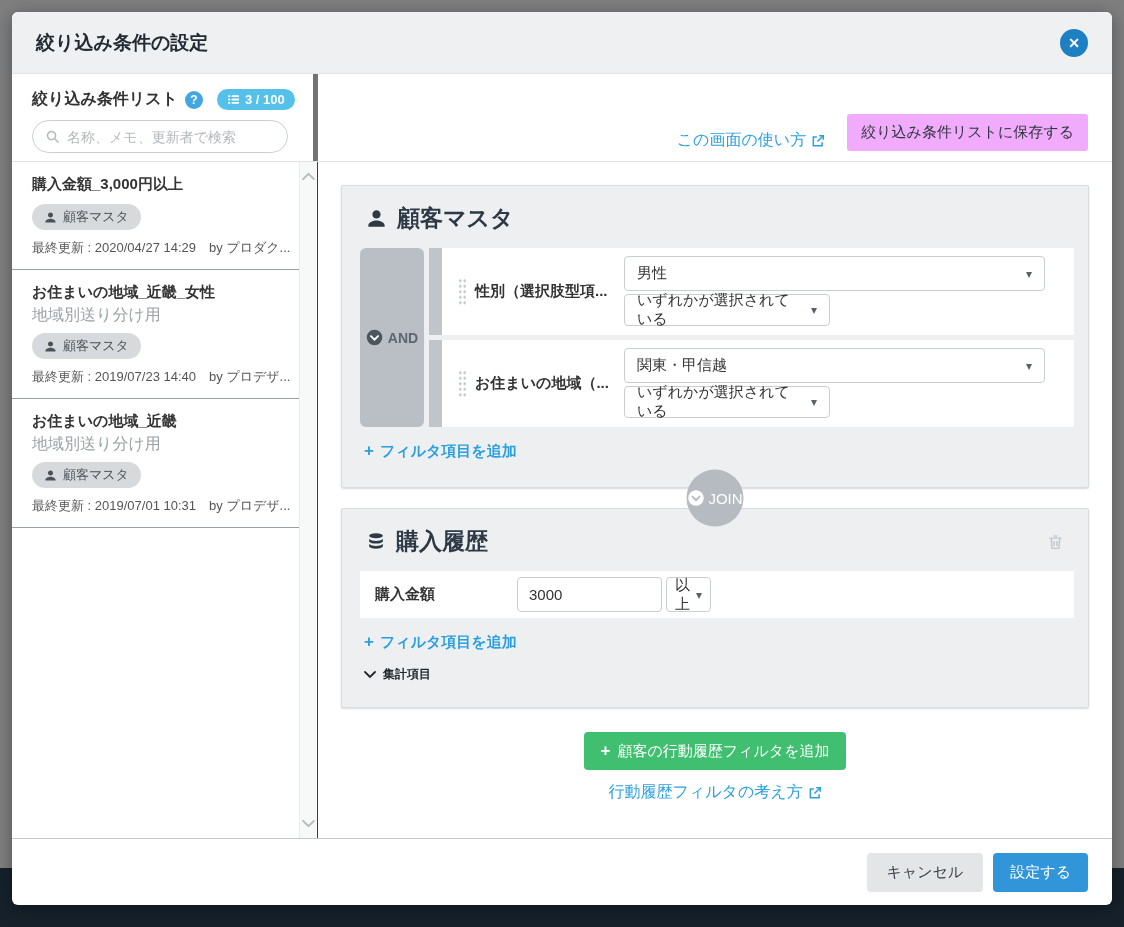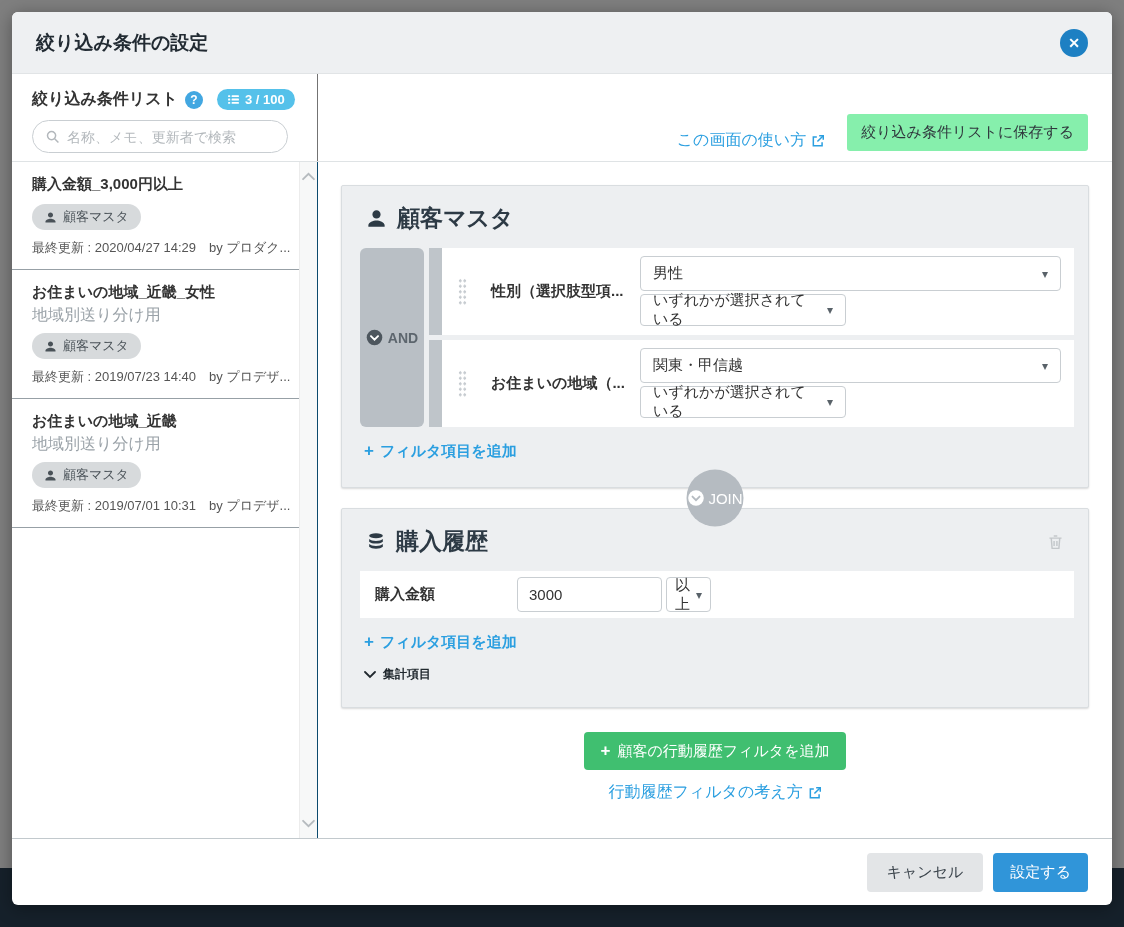--- a/index.html
+++ b/index.html
@@ -26,21 +26,21 @@
   }
   .modal-title { font-size: 19px; font-weight: bold; color: #222b33; }
   .close-btn {
     width: 28px; height: 28px; border-radius: 50%; background: #1d80c3; border: none;
     color: #fff; font-size: 14px; font-weight: bold; display: flex; align-items: center;
     justify-content: center; cursor: pointer; line-height: 1;
   }
 
   
   .top-row { flex: 0 0 88px; display: flex; border-bottom: 1px solid #dfe3e5; }
-  .sidebar-head { flex: 0 0 306px; border-right: 1px solid #737373; padding: 15px 16px 0 20px; }
+  .sidebar-head { flex: 0 0 306px; border-right: 5px solid #737373; padding: 15px 16px 0 20px; }
   .sidebar-title-row { display: flex; align-items: center; margin-bottom: 10px; }
   .sidebar-title { font-size: 16px; font-weight: bold; color: #333; }
   .help-icon {
     width: 18px; height: 18px; border-radius: 50%; background: #42a7e1; color: #fff;
     font-size: 12px; font-weight: bold; display: flex; align-items: center; justify-content: center;
     margin-left: 7px; cursor: pointer;
   }
   .count-badge {
     margin-left: 14px; background: #55c1ea; color: #fff; border-radius: 13px;
     padding: 3px 10px; font-size: 13px; font-weight: bold; display: inline-flex;
@@ -48,21 +48,21 @@
   }
   .search-box {
     width: 256px; height: 33px; border: 1px solid #c9ced2; border-radius: 17px;
     display: flex; align-items: center; padding: 0 12px; gap: 7px; background: #fff;
   }
   .search-box input { border: none; outline: none; flex: 1; font-size: 14px; color: #333; background: transparent; font-family: inherit; }
   .search-box input::placeholder { color: #b3b8bc; }
 
   .toolbar { flex: 1; display: flex; align-items: flex-end; justify-content: flex-end; gap: 22px; padding: 0 24px 10px 0; }
   .link { color: #2b9fe0; font-size: 16px; cursor: pointer; display: inline-flex; align-items: center; gap: 5px; text-decoration: none; }
-  .save-btn { background: #86efac; border: none; border-radius: 3px; padding: 9px 14px; font-size: 15px; color: #2f363c; cursor: pointer; font-family: inherit; }
+  .save-btn { background: #f0abfc; border: none; border-radius: 3px; padding: 9px 14px; font-size: 15px; color: #2f363c; cursor: pointer; font-family: inherit; }
 
   
   .body-row { flex: 1; display: flex; min-height: 0; }
   .sidebar-list { flex: 0 0 306px; border-right: 1px solid #0c4a6e; position: relative; overflow: hidden; }
   .list-item { padding: 13px 44px 12px 20px; border-bottom: 1px solid #97a0a6; cursor: pointer; }
   .item-name { font-size: 15px; font-weight: bold; color: #333; margin-bottom: 3px; }
   .item-memo { font-size: 16px; color: #9aa2a8; }
   .item-badge {
     display: inline-flex; align-items: center; gap: 6px; background: #d7dadc; border-radius: 13px;
     padding: 4px 12px; font-size: 13px; color: #4a5258; margin: 7px 0 9px;
@@ -87,21 +87,21 @@
   .filter-group { display: flex; }
   .and-pill {
     flex: 0 0 64px; background: #b9bfc5; border-radius: 6px; display: flex; align-items: center;
     justify-content: center; gap: 5px; color: #5d666e; font-weight: bold; font-size: 14px; cursor: pointer;
   }
   .rows { flex: 1; display: flex; flex-direction: column; gap: 5px; margin-left: 5px; }
   .row-wrap { display: flex; }
   .row-bar { flex: 0 0 13px; background: #bfc5ca; }
   .filter-row { flex: 1; background: #fff; display: flex; align-items: center; padding: 8px 0 9px 16px; }
   .drag { width: 9px; height: 27px; background-image: radial-gradient(#c6cbd0 1.3px, transparent 1.4px); background-size: 4.5px 5.5px; margin-right: 8px; cursor: grab; flex: 0 0 9px; }
-  .row-label { font-size: 15px; font-weight: bold; color: #333; flex: 0 0 149px; margin-left: 16px; }
+  .row-label { font-size: 15px; font-weight: bold; color: #333; flex: 0 0 149px; }
   .row-controls { display: flex; flex-direction: column; gap: 3px; }
   .select {
     border: 1px solid #c9ced2; border-radius: 4px; background: #fff; height: 35px;
     display: flex; align-items: center; justify-content: space-between; padding: 0 12px;
     font-size: 15px; color: #333; cursor: pointer;
   }
   .select-lg { width: 421px; }
   .select-sm { width: 206px; height: 32px; }
   .caret { color: #596269; font-size: 12px; margin-left: 10px; }
 

